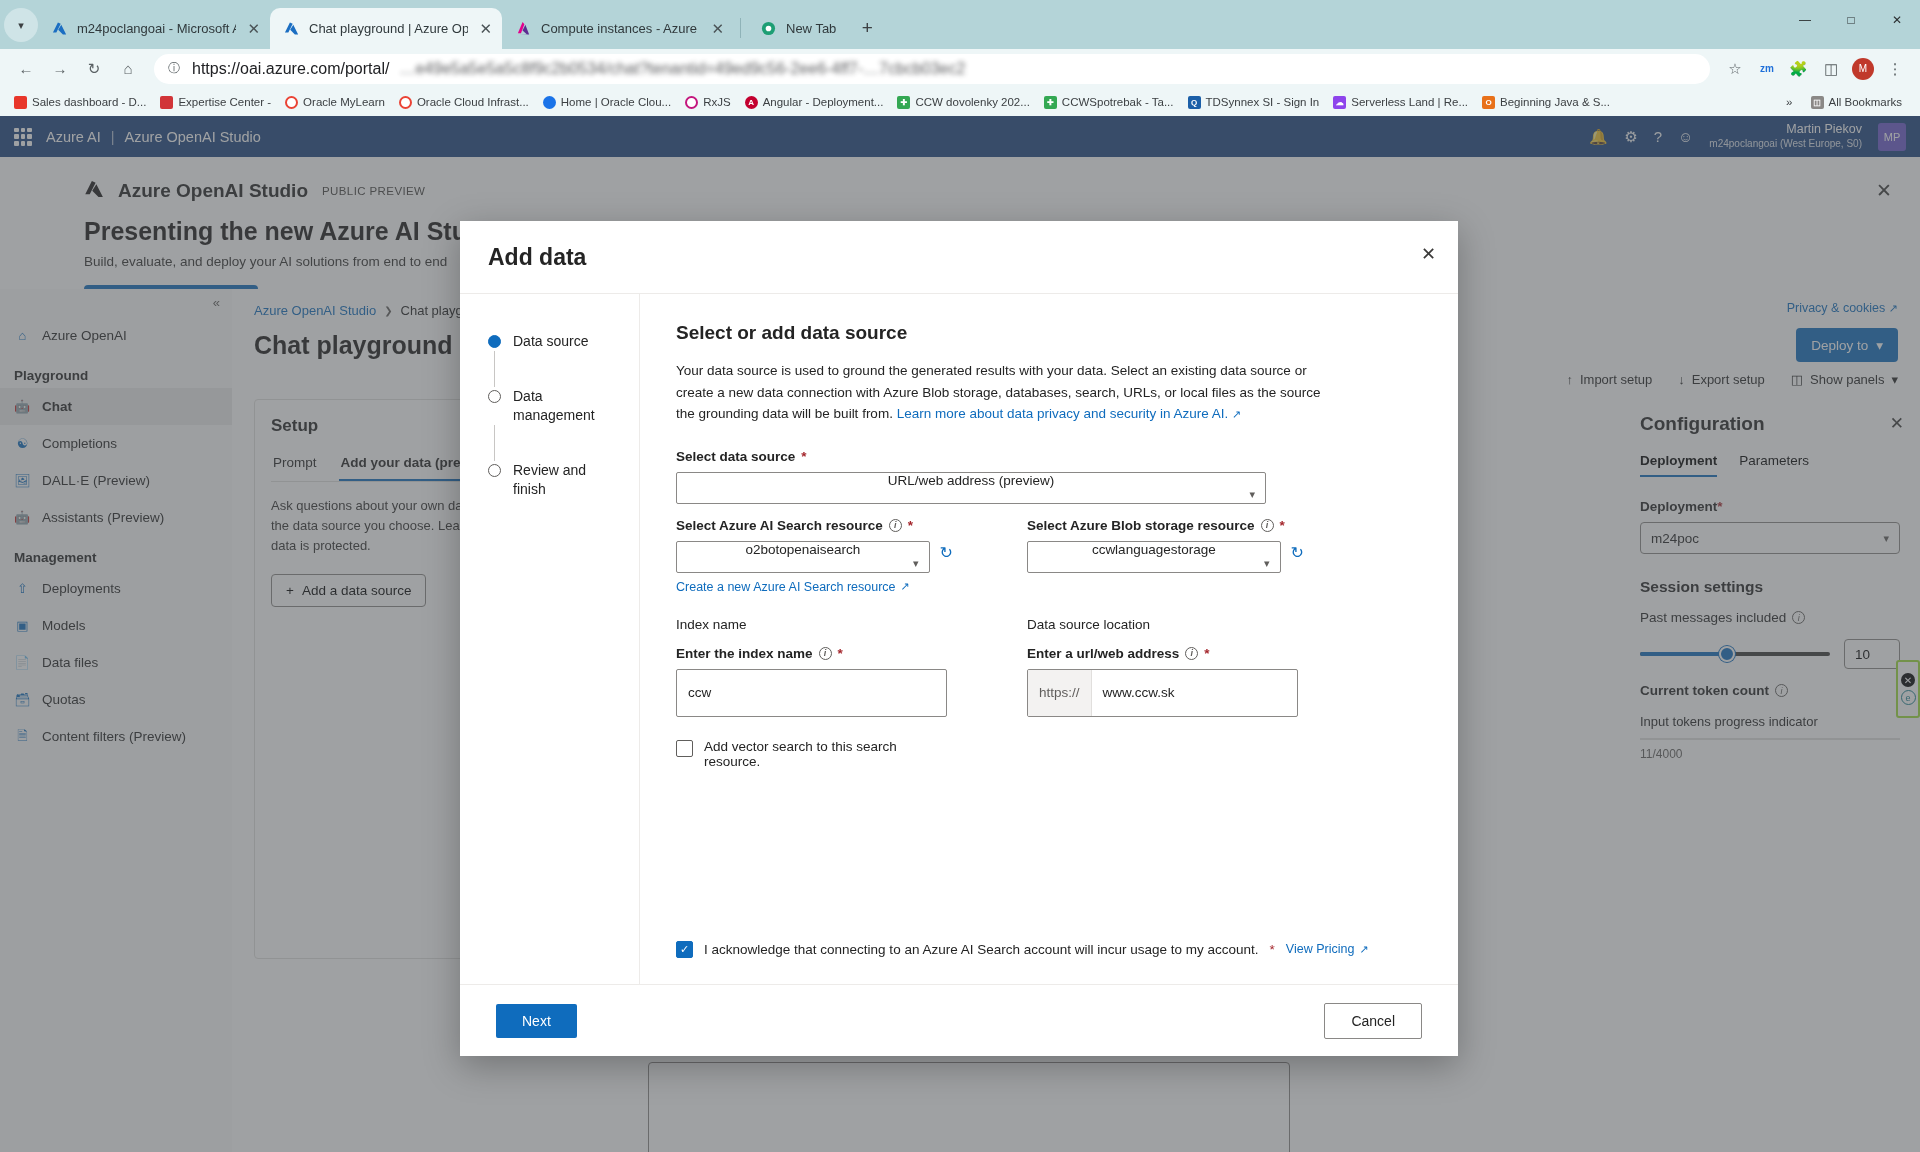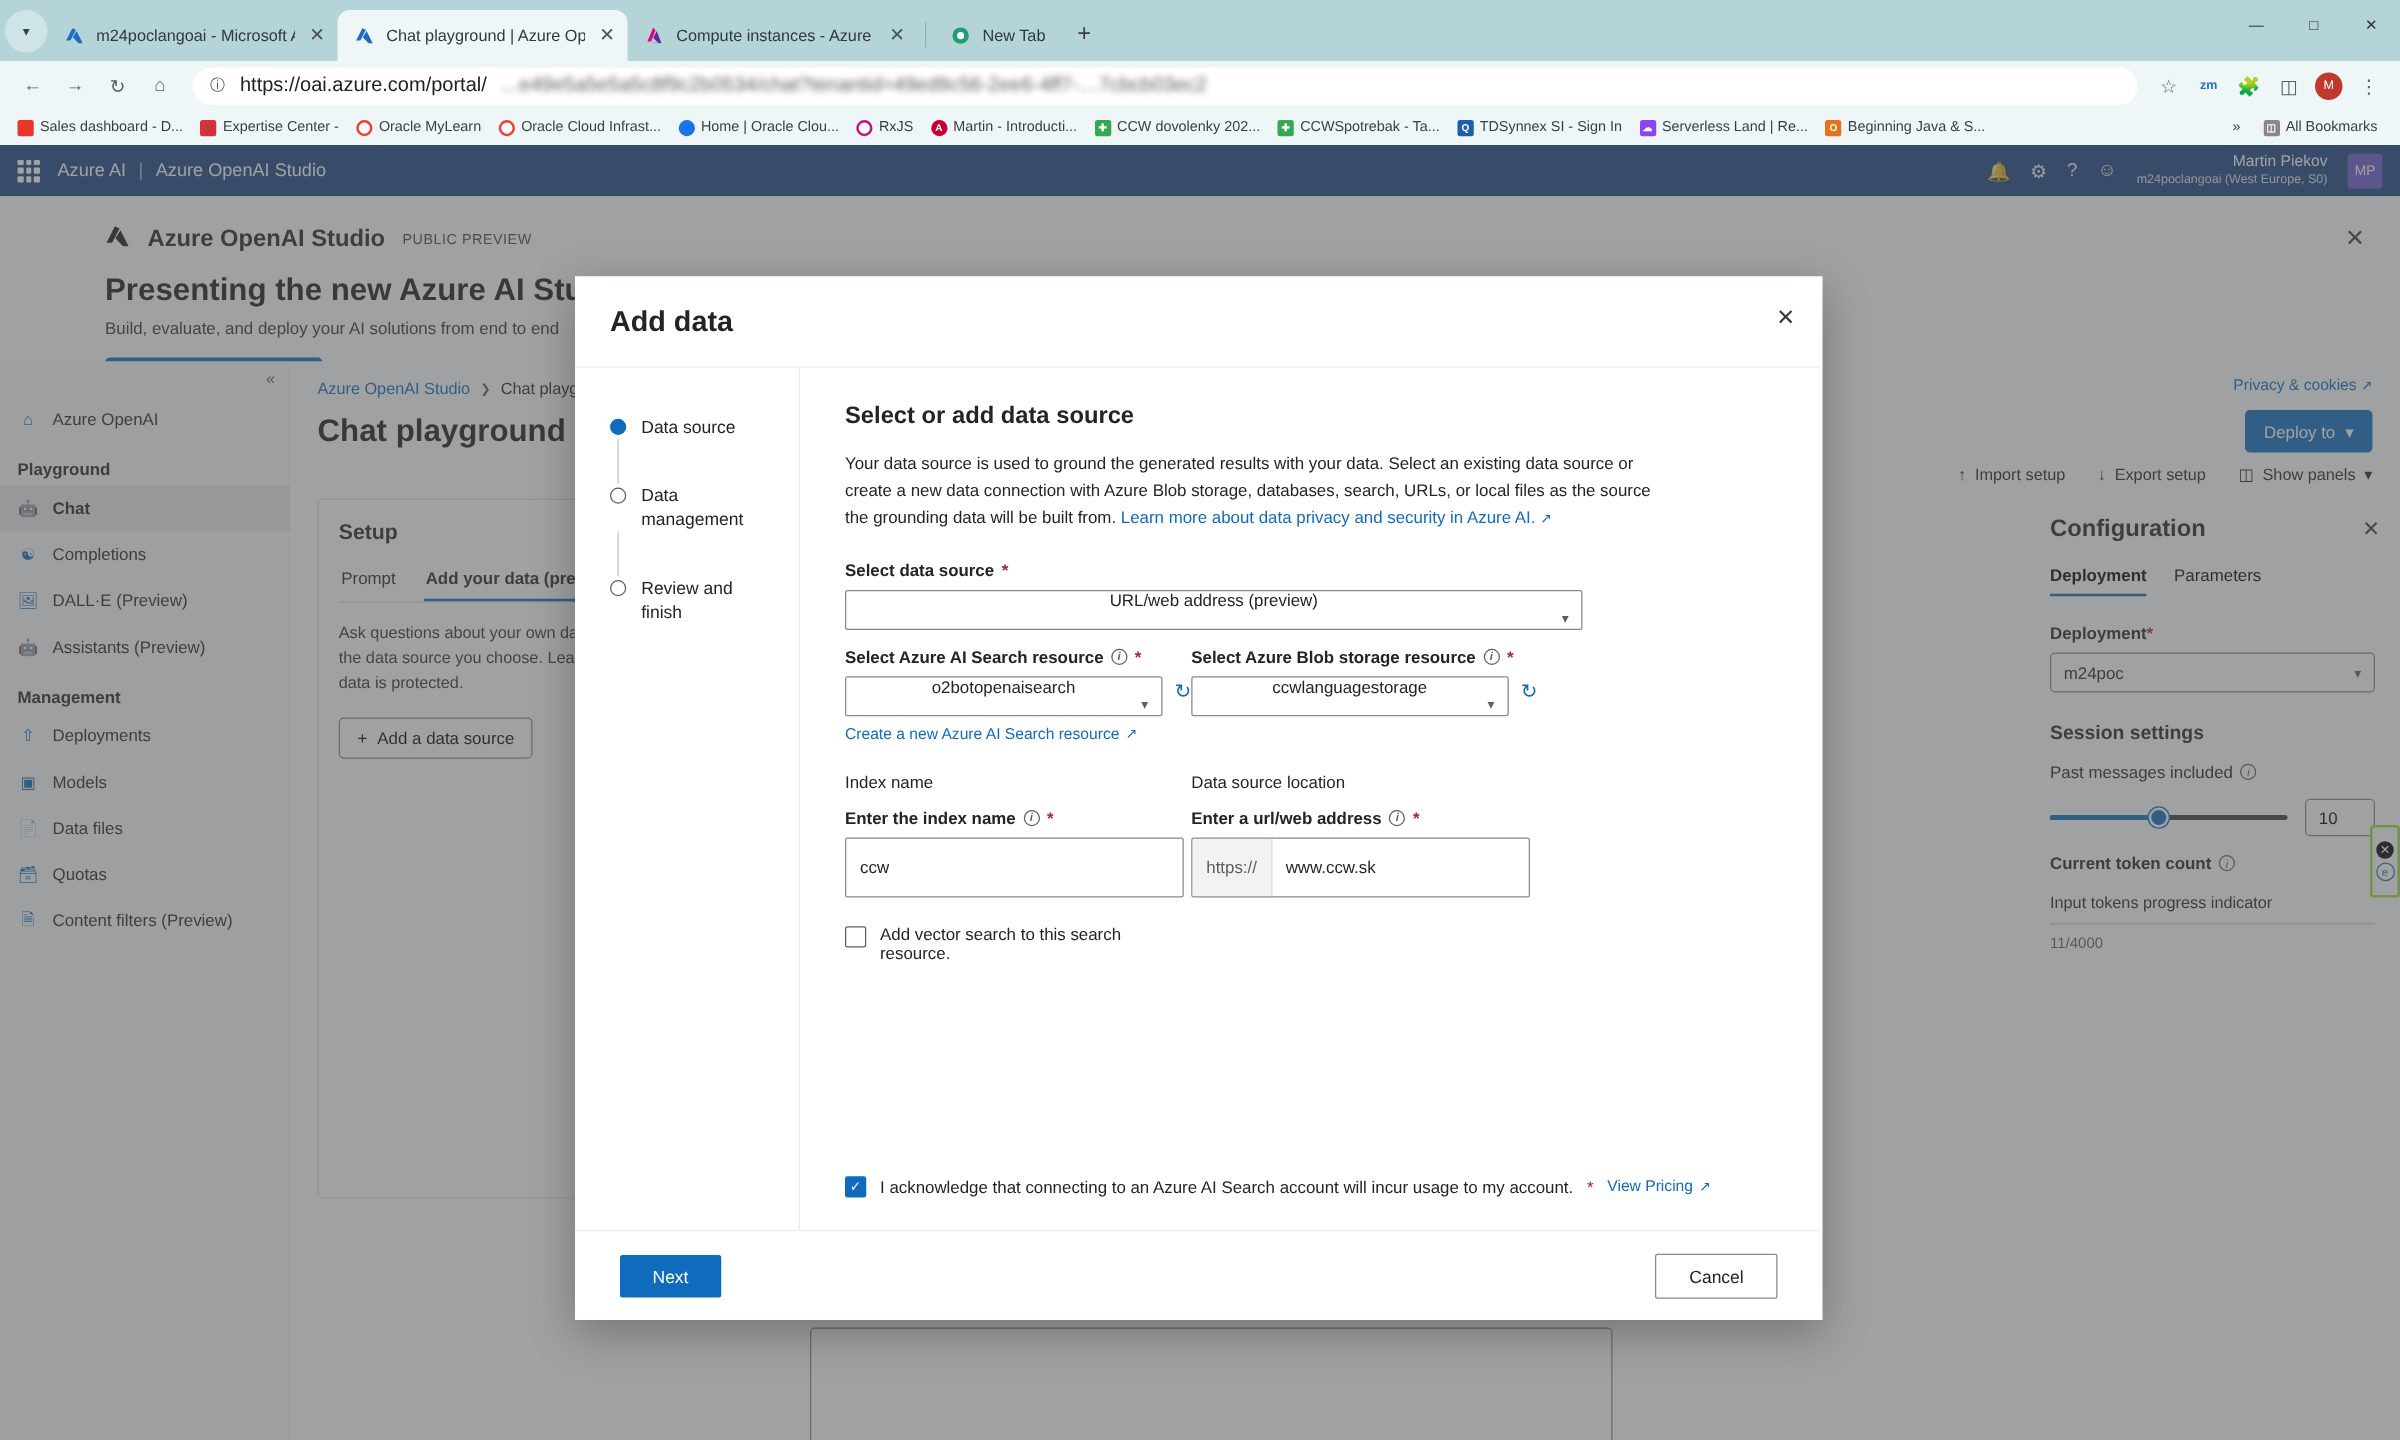--- a/index.html
+++ b/index.html
@@ -205,21 +205,21 @@
     margin-top:8px; height:32px; border:1px solid #8a8886; border-radius:2px; background:#fff;
     display:flex; align-items:center; padding:0 10px; font-size:13.5px; color:#242424;flex-direction:column;
   }
   .sel-box .chev { margin-left:auto; color:#605e5c; font-size:11px; }
   .txt-box {
     margin-top:8px; height:48px; border:1px solid #8a8886; border-radius:2px; background:#fff;
     display:flex; align-items:center; font-size:13.5px; color:#242424; overflow:hidden;
   }
   .txt-box .prefix { background:#f3f2f1; color:#605e5c; height:100%; display:flex; align-items:center; padding:0 11px; border-right:1px solid #e1dfdd; }
   .txt-box .val { padding:0 11px; }
-  .two-col { display:flex; }
+  .two-col { display:flex; gap:74px; }
   .two-col > div { width:277px; }
   .refresh-ic { color:#0f6cbd; font-size:16px; margin-left:10px; }
   .row-inline { display:flex; align-items:center; }
   .link-sm { font-size:12.5px; color:#0f6cbd; margin-top:7px; display:inline-flex; align-items:center; gap:5px; }
 
   .chk-row { display:flex; align-items:flex-start; gap:11px; margin-top:22px; font-size:13.5px; color:#242424; }
   .chkbox { width:17px; height:17px; border:1px solid #605e5c; border-radius:2px; background:#fff; flex:none; margin-top:1px; }
   .chkbox.on { background:#0f6cbd; border-color:#0f6cbd; color:#fff; display:flex; align-items:center; justify-content:center; font-size:11px; }
 
   .ack-row { position:absolute; left:36px; bottom:26px; display:flex; align-items:center; gap:11px; font-size:13.5px; color:#242424; }
@@ -329,21 +329,21 @@
     <div class="bm">
         <span class="bmico" style="background:#1a73e8;border-radius:7px"></span>
         <span>Home | Oracle Clou...</span>
       </div>
     <div class="bm">
         <span class="bmico" style="background:#fff;border:2px solid #c4177e;border-radius:7px"></span>
         <span>RxJS</span>
       </div>
     <div class="bm">
         <span class="bmico" style="background:#c3002f;border-radius:7px">A</span>
-        <span>Martin - Introducti...</span>
+        <span>Angular - Deployment...</span>
       </div>
     <div class="bm">
         <span class="bmico" style="background:#34a853">✚</span>
         <span>CCW dovolenky 202...</span>
       </div>
     <div class="bm">
         <span class="bmico" style="background:#34a853">✚</span>
         <span>CCWSpotrebak - Ta...</span>
       </div>
     <div class="bm">

